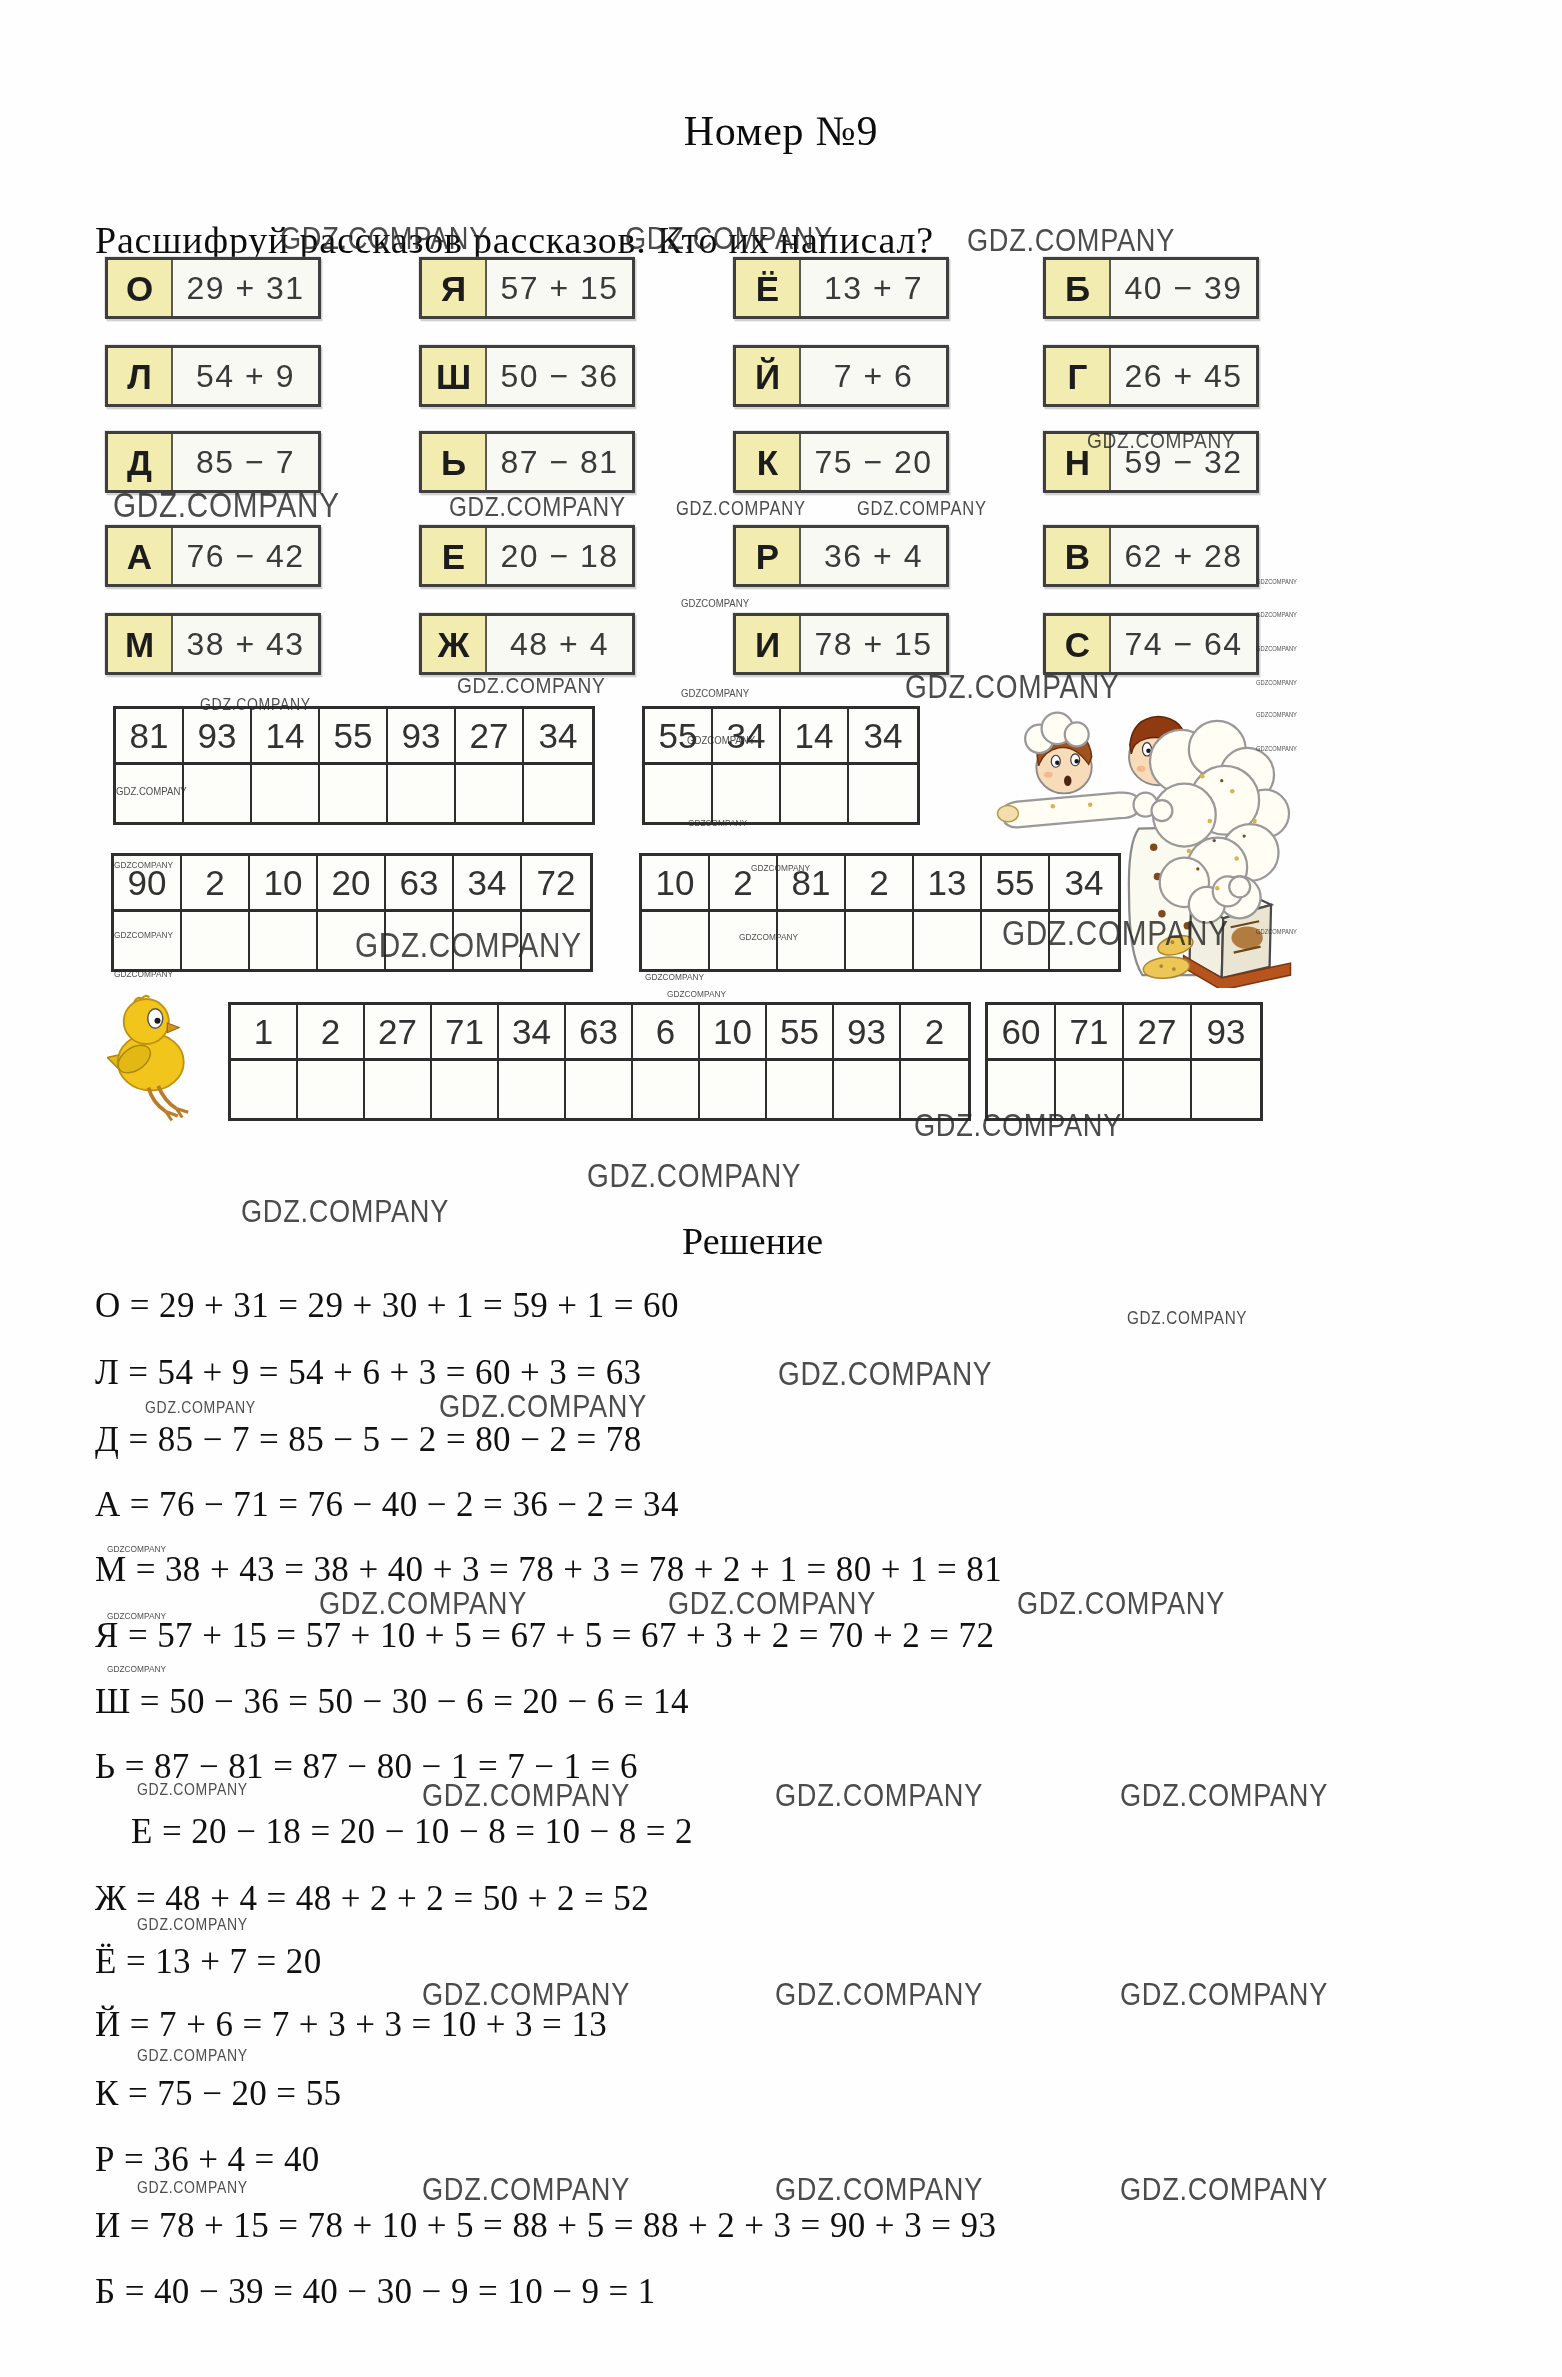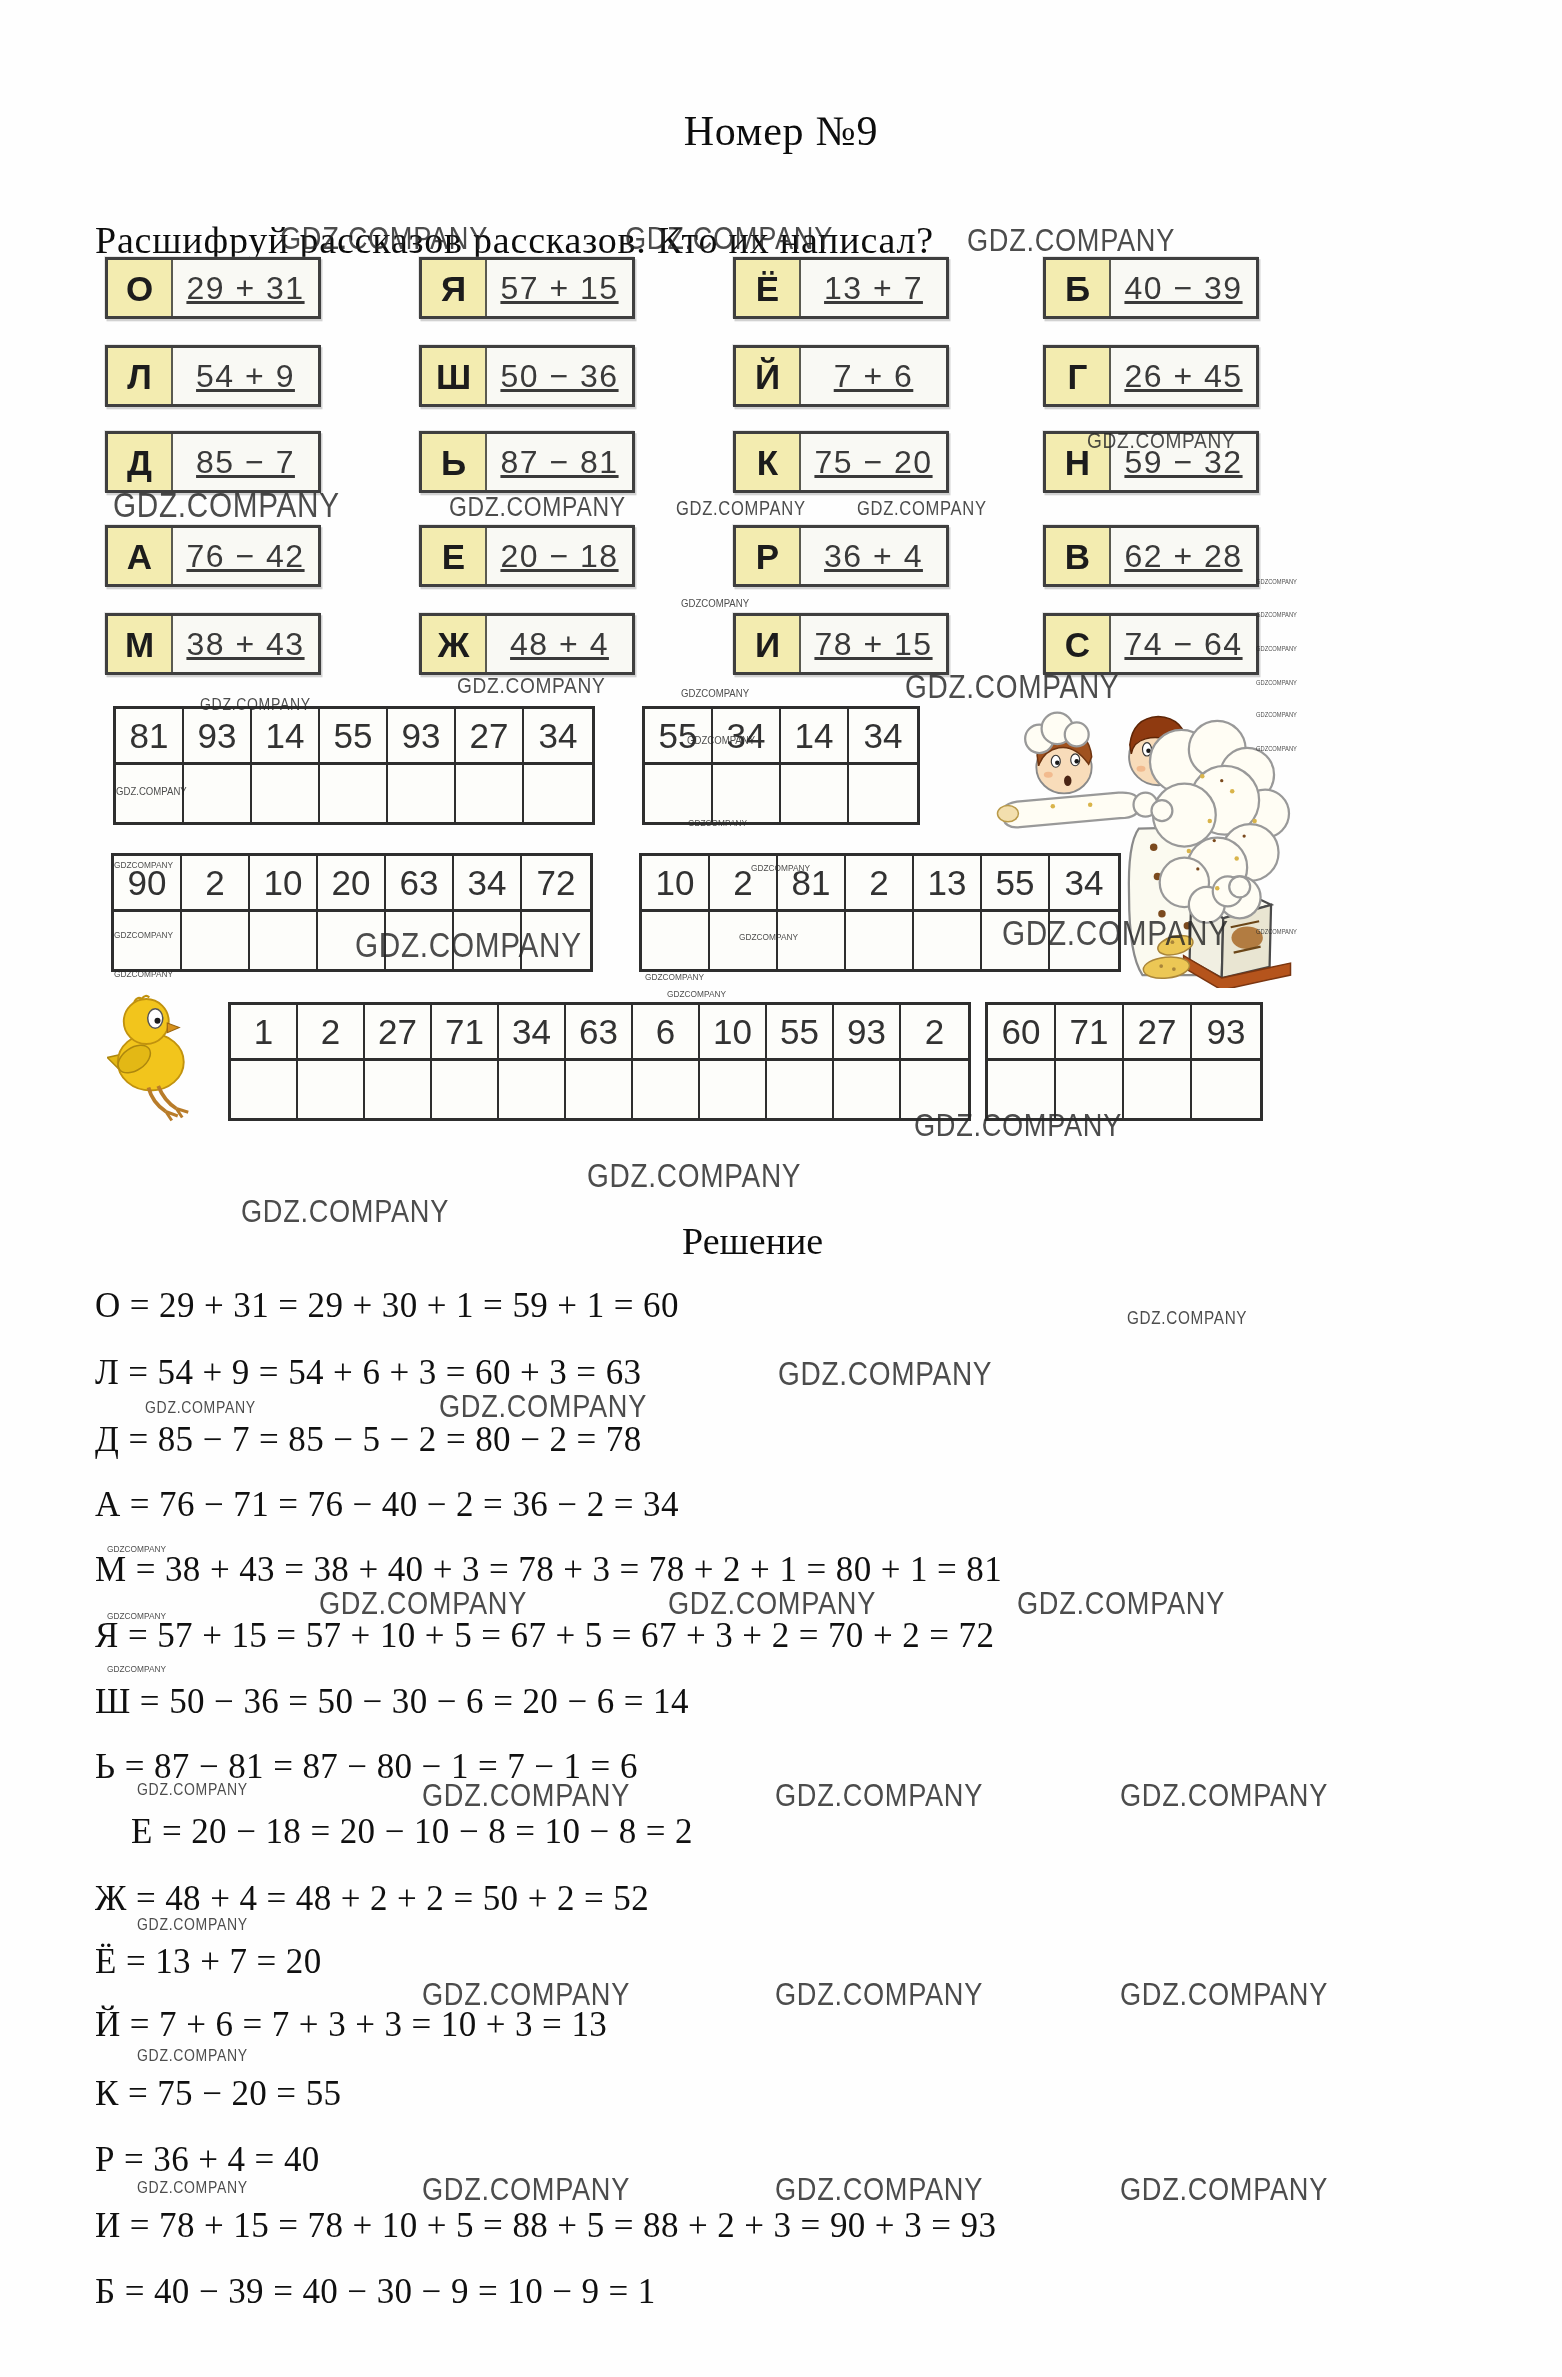--- a/index.html
+++ b/index.html
@@ -12,21 +12,21 @@
   #solution-heading{position:absolute;top:1189px;left:682px;
             font:400 38px/1.1 "Liberation Serif",serif;color:#0d0d0d;}
   
   .tile{position:absolute;width:216px;height:62px;display:flex;box-sizing:border-box;
         border:3.8px solid #3f3f3f;background:#f9f9f4;
         box-shadow:1.5px 2.3px 0 rgba(130,130,130,.35), -0.8px -0.8px 0 rgba(160,160,160,.3);}
   .tl{width:65px;box-sizing:border-box;background:#f3ecb0;border-right:2.3px solid #5a5a50;
       display:flex;align-items:center;justify-content:center;
       font:700 35px/1 "Liberation Sans",sans-serif;color:#1c1c1c;}
   .te{flex:1;display:flex;align-items:center;justify-content:center;
-      font:500 32px/1 "Liberation Sans",sans-serif;color:#3a3a3a;letter-spacing:1.5px;text-decoration:underline;}
+      font:500 32px/1 "Liberation Sans",sans-serif;color:#3a3a3a;letter-spacing:1.5px;}
   
   .agrid{position:absolute;display:grid;border:3px solid #2e2e2e;background:#fdfdfa;}
   .gc{box-sizing:border-box;border-right:2.3px solid #2e2e2e;
       display:flex;align-items:center;justify-content:center;}
   .gc.last{border-right:none;}
   .num{height:56px;border-bottom:3.8px solid #2e2e2e;
        font:500 35px/1 "Liberation Sans",sans-serif;color:#323232;}
   .blank{height:57px;}
   
   .sol{position:absolute;left:95px;margin:0;white-space:nowrap;

